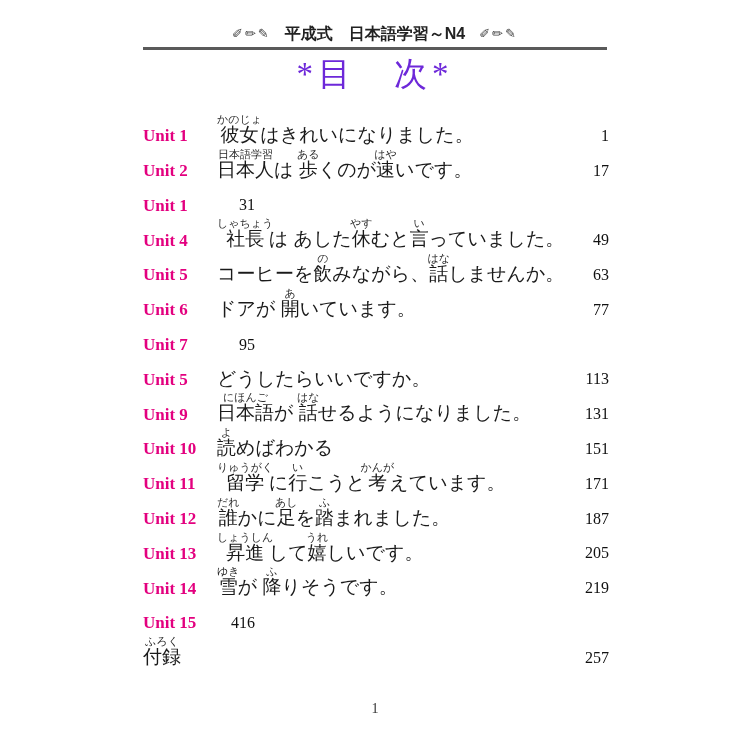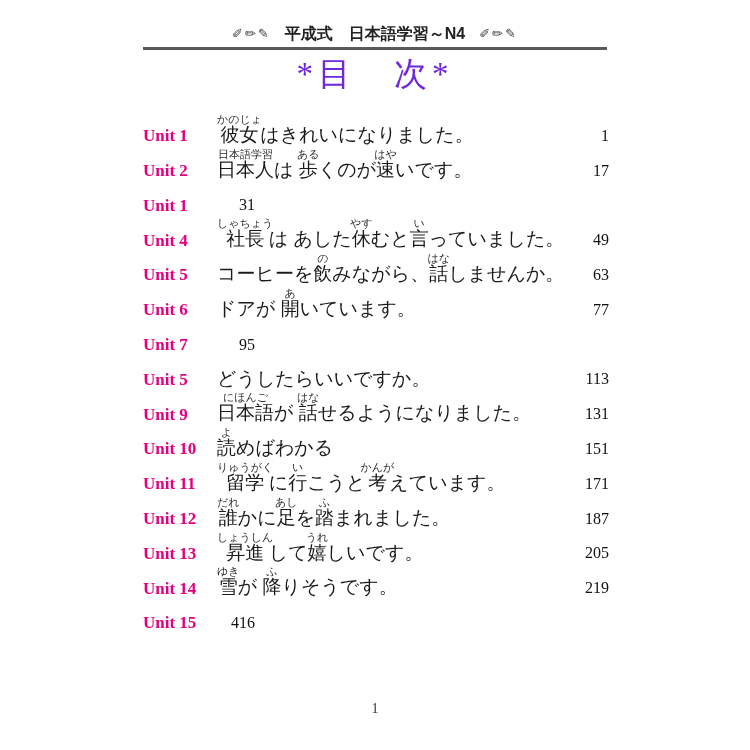--- a/index.html
+++ b/index.html
@@ -139,17 +139,21 @@
       </div>
       <div class="toc-row">
         <span class="unit-label">Unit 14</span>
         <span class="row-title"><ruby>雪<rt>ゆき</rt></ruby>が <ruby>降<rt>ふ</rt></ruby>りそうです。</span>
         <span class="row-page">219</span>
       </div>
       <div class="toc-row">
         <span class="unit-label">Unit 15</span>
         <span class="row-page">416</span>
       </div>
+      <div class="toc-row">
+        <span class="row-title"><ruby>付録<rt>ふろく</rt></ruby></span>
+        <span class="row-page">257</span>
+      </div>
     </div>
 
   <div class="footer-page">1</div>
 
 </div>
 
 </body></html>

